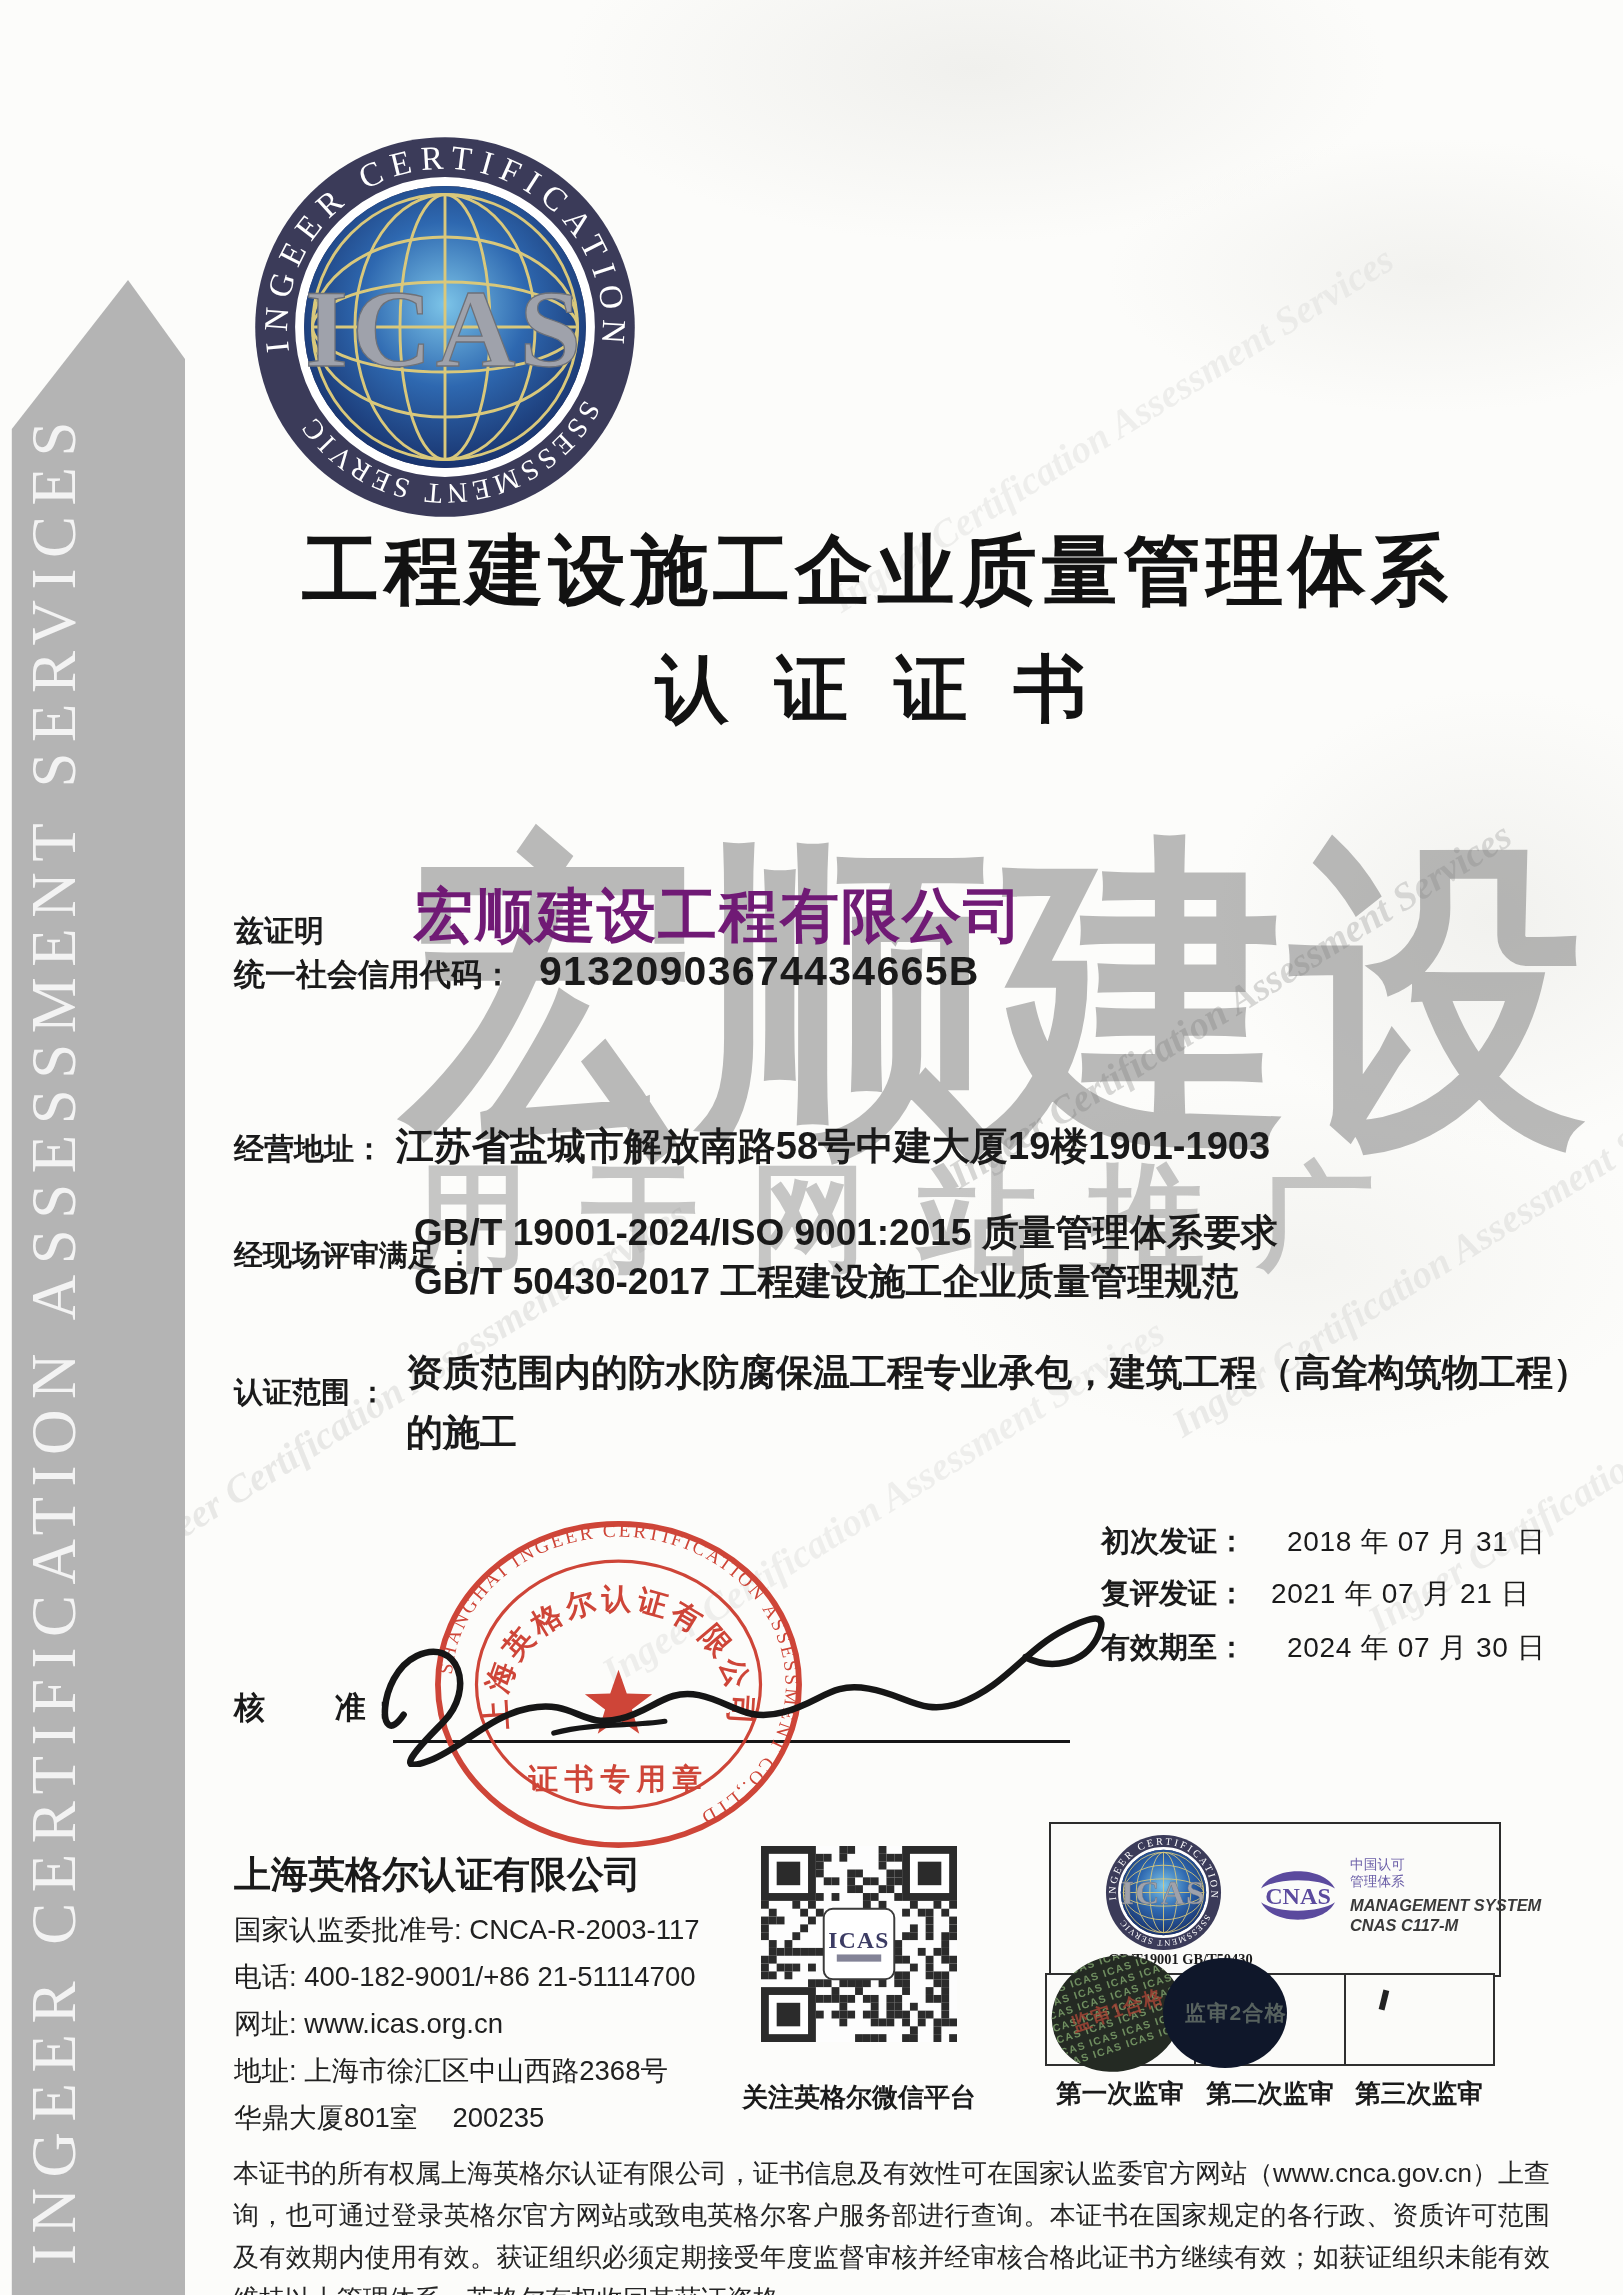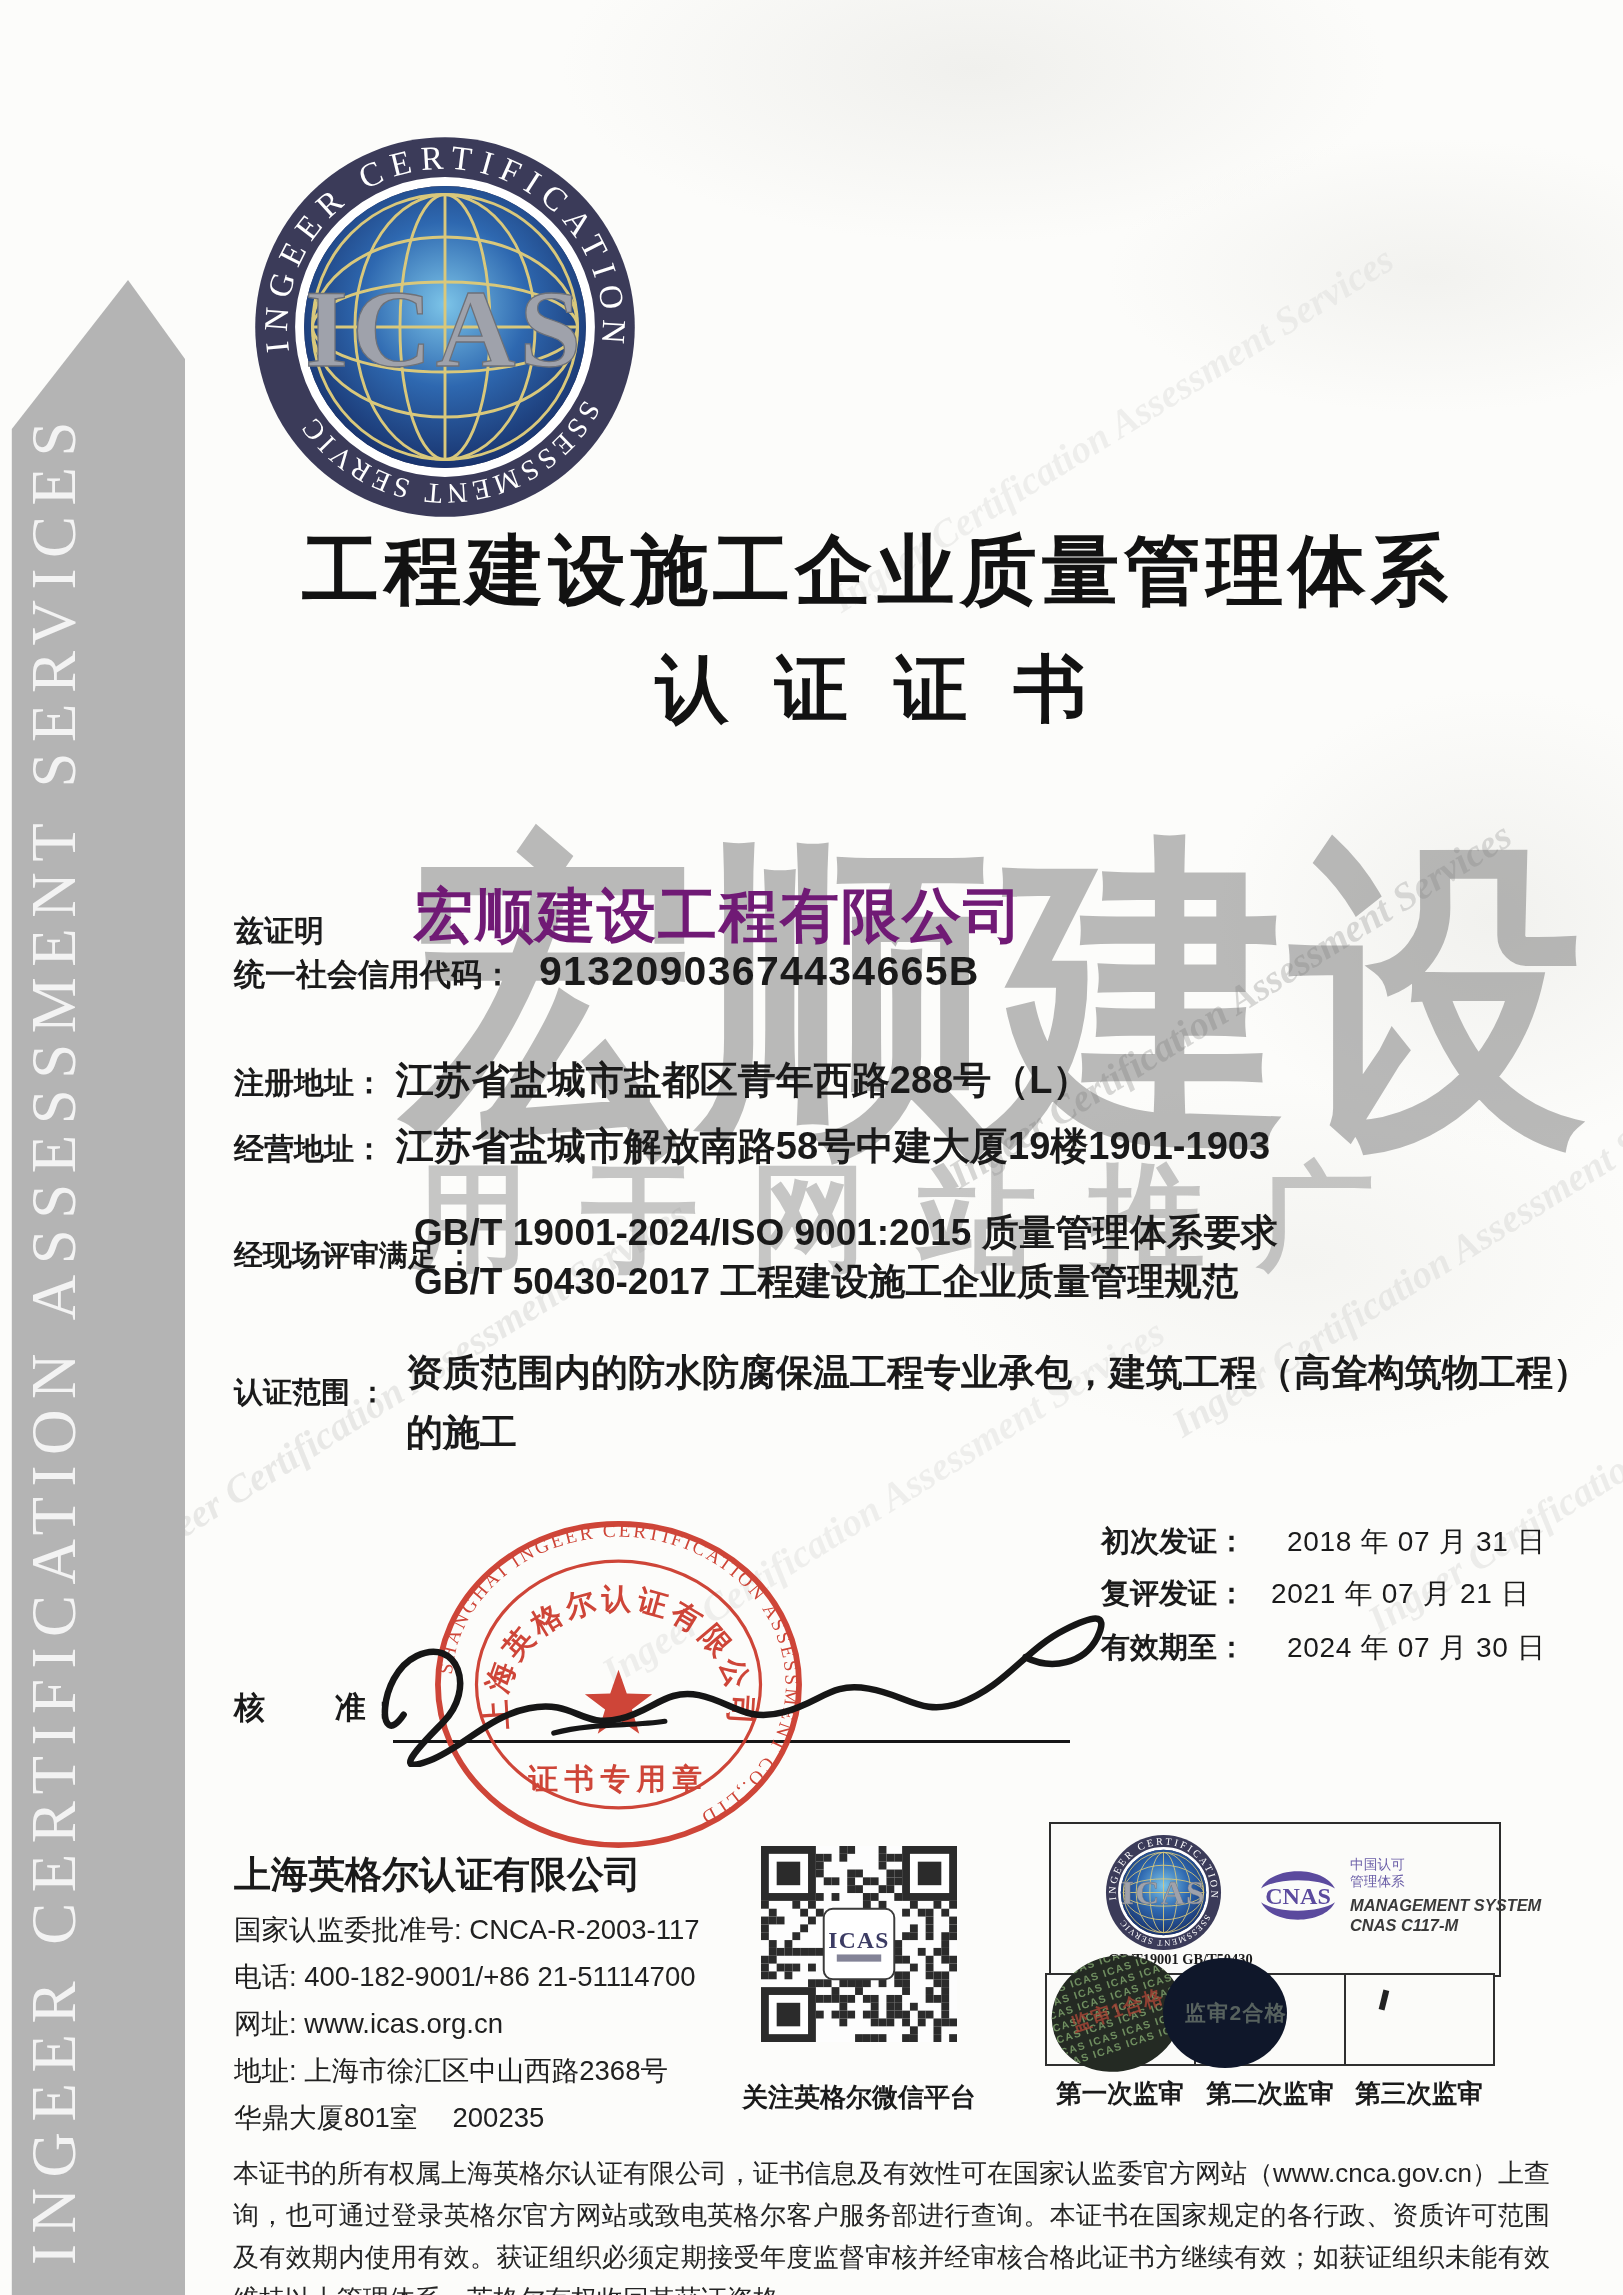--- a/index.html
+++ b/index.html
@@ -137,24 +137,20 @@
 
 
   <div class="abs z5 lab" style="left:234px;top:911px;font-size:30px;">兹证明</div>
   <div class="abs z5 company" style="left:414px;top:877px;">宏顺建设工程有限公司</div>
 
   <div class="abs z5 row" style="left:234px;top:948px;">
     <span class="credit-lab">统一社会信用代码：</span>
     <span class="credit-val" style="margin-left:26px;">91320903674434665B</span>
   </div>
 
-  <div class="abs z5 row" style="left:234px;top:1055px;">
-    <span class="addr-lab">注册地址：</span>
-    <span class="addr-val" style="margin-left:11.8px;">江苏省盐城市盐都区青年西路288号（L）</span>
-  </div>
   <div class="abs z5 row" style="left:234px;top:1121px;">
     <span class="addr-lab">经营地址：</span>
     <span class="addr-val" style="margin-left:11.8px;">江苏省盐城市解放南路58号中建大厦19楼1901-1903</span>
   </div>
 
   <div class="abs z5 small-lab" style="left:234px;top:1236px;">经现场评审满足 ：</div>
   <div class="abs z5 std" style="left:414px;top:1208px;">GB/T 19001-2024/ISO 9001:2015 质量管理体系要求</div>
   <div class="abs z5 std" style="left:414px;top:1257px;">GB/T 50430-2017 工程建设施工企业质量管理规范</div>
 
   <div class="abs z5 small-lab" style="left:234px;top:1373px;">认证范围 ：</div>

